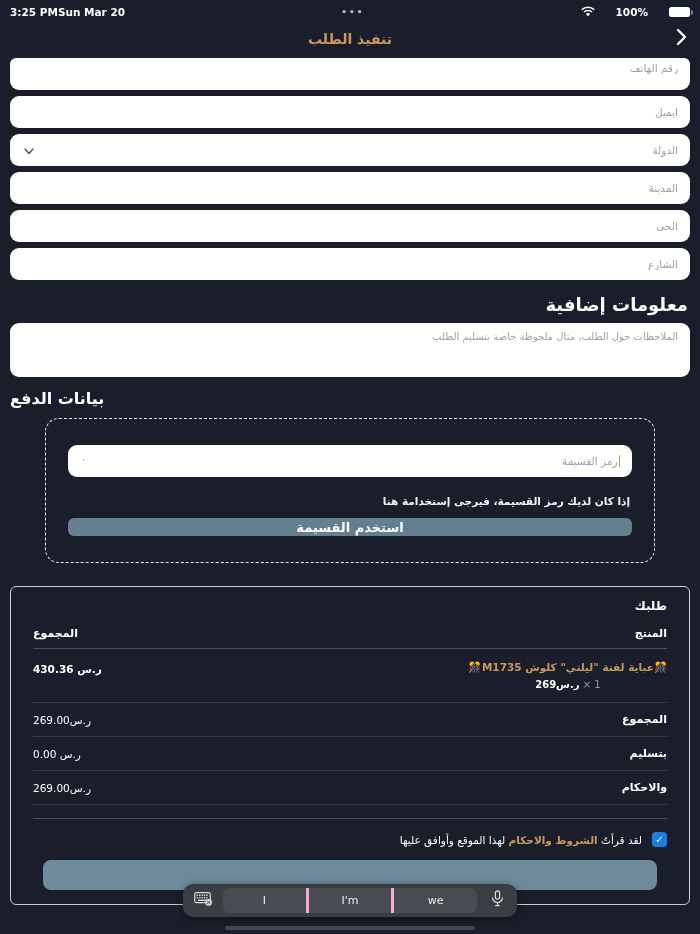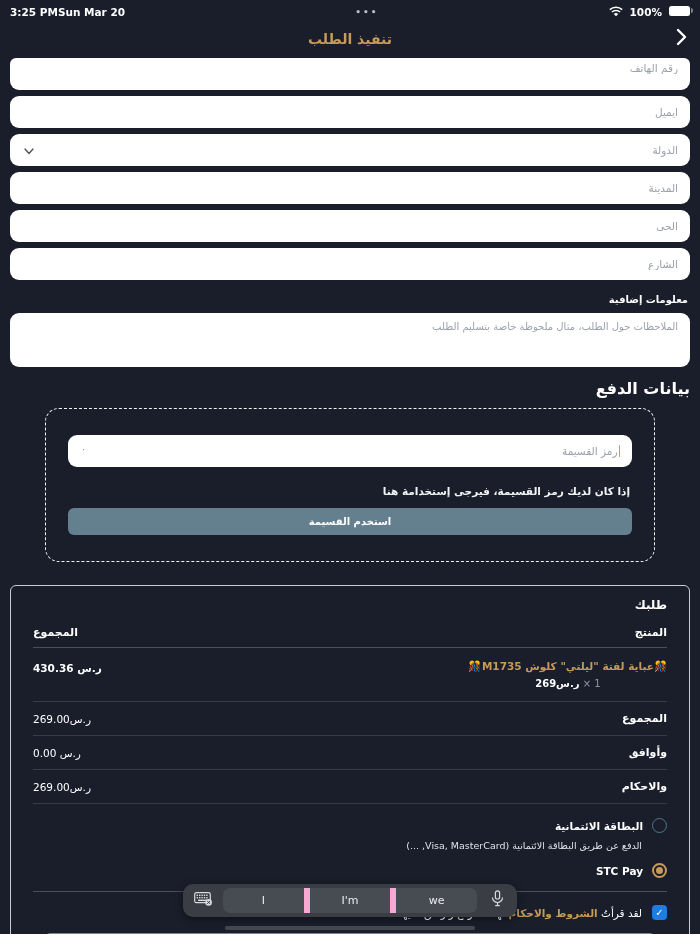--- a/index.html
+++ b/index.html
@@ -7,55 +7,55 @@
   body {
     width:700px; height:934px; overflow:hidden; position:relative;
     background:#1a1e2b; color:#fff;
     font-family:"DejaVu Sans", sans-serif;
   }
   
   .status { display:flex; justify-content:space-between; align-items:center;
     padding:4px 10px 0 10px; height:20px; font-size:10.5px; font-weight:bold; color:#fff; }
   .status-left { display:flex; }
   .status-center { color:#b9bdc4; font-size:9px; letter-spacing:2px; }
-  .status-right { display:flex; gap:7px; }
+  .status-right { display:flex; align-items:center; gap:21px; }
   .battery { width:21px; height:10px; background:#fff; border-radius:2.5px; position:relative; }
   .battery:after { content:""; position:absolute; right:-3px; top:2.5px; width:2px; height:5px;
     background:#7b7f87; border-radius:0 2px 2px 0; }
   
   .nav { position:relative; height:38px; display:flex; align-items:center; justify-content:center; }
   .nav-title { color:#c7995a; font-weight:bold; font-size:14px; }
   .nav-back { position:absolute; right:8px; top:8px; width:22px; height:22px; display:flex;
     align-items:center; justify-content:center; cursor:pointer; }
   
   .content { direction:rtl; padding:0 10px; }
   .field-input { display:block; width:100%; height:32px; border:none; border-radius:9px;
     padding:0 12px; margin:0 0 6px 0; font-family:"DejaVu Sans",sans-serif; font-size:10.5px;
     color:#333; direction:rtl; text-align:right; background:#fff; outline:none; }
   .field-input::placeholder { color:#9aa1ab; }
   .field-input.first { padding:3px 12px 15px 12px; border-radius:6px 6px 9px 9px; }
   .select-field { position:relative; background:#fff; border-radius:9px; height:32px;
     margin-bottom:6px; display:flex; align-items:center; padding:0 12px; font-size:10.5px;
     color:#9aa1ab; cursor:pointer; }
   .select-chevron { position:absolute; left:14px; top:11px; }
-  .section-heading { font-size:10px; font-weight:bold; margin:14px 2px 8px 2px; }
+  .section-heading { font-size:18px; font-weight:bold; margin:14px 2px 8px 2px; }
   .notes-area { display:block; width:100%; height:54px; resize:none; border:none;
     border-radius:9px; padding:8px 12px; font-family:"DejaVu Sans",sans-serif; font-size:10px;
     direction:rtl; text-align:right; background:#fff; color:#333; outline:none; }
   .notes-area::placeholder { color:#9aa1ab; }
-  .center-heading { text-align:right; font-size:16px; font-weight:bold; margin:12px 0 10px 0; }
+  .center-heading { text-align:left; font-size:16px; font-weight:bold; margin:12px 0 10px 0; }
   
   .coupon-box { border:1.5px dashed #f2f3f5; border-radius:14px; margin:0 35px; padding:26px 22px 26px 22px; }
   .coupon-input { position:relative; background:#fff; border-radius:9px; height:32px;
     display:flex; align-items:center; padding:0 12px; font-size:10.5px; color:#9aa1ab; cursor:text; }
   .caret { display:inline-block; width:1.5px; height:12px; background:#d79b3f; margin-left:1px; vertical-align:middle; }
   .coupon-dot { position:absolute; left:14px; top:9px; color:#8b9098; font-size:10px; }
   .coupon-help { font-size:10.5px; font-weight:bold; margin:18px 2px 0 0; color:#f2f3f5; }
-  .coupon-btn { margin-top:11px; height:27px; border-radius:6px; background:#64808f; color:#fff;
-    font-size:10px; font-weight:bold; display:flex; align-items:center; justify-content:center; cursor:pointer; }
+  .coupon-btn { margin-top:11px; height:18px; border-radius:6px; background:#64808f; color:#fff;
+    font-size:13px; font-weight:bold; display:flex; align-items:center; justify-content:center; cursor:pointer; }
   
   .order-box { border:1px solid #c9ccd2; border-radius:6px; margin:23px 0 0 0; padding:12px 22px 12px 22px; }
   .order-title { font-size:12px; font-weight:bold; }
   .order-cols { display:flex; justify-content:space-between; margin-top:14px; font-size:11px; font-weight:bold; }
   .divider { height:1px; background:rgba(255,255,255,0.22); margin-top:8px; }
   .row-divider { border-bottom:1px solid rgba(255,255,255,0.13); }
   .item-row { display:flex; justify-content:space-between; padding:12px 0 12px 0; }
   .item-name { color:#c7995a; font-weight:bold; font-size:10.5px; }
   .item-qty { margin-top:5px; font-size:10px; color:#9097a1;text-align:center; }
   .item-qty .unit { color:#fff; font-weight:bold; }
@@ -81,21 +81,21 @@
   .terms-link { color:#c7995a; font-weight:bold; cursor:pointer; }
   .submit-btn { margin:13px 10px 2px 10px; height:30px; border-radius:8px; background:#6d8b9b; cursor:pointer; }
   
   .kb-bar { position:absolute; left:183px; top:884px; width:334px; height:33px;
     background:#3a3e44; border-radius:10px; display:flex; align-items:center;
     padding:0 6px; gap:6px; box-shadow:0 2px 8px rgba(0,0,0,0.45); direction:ltr; }
   .kb-icon-btn { width:28px; height:25px; display:flex; align-items:center; justify-content:center; cursor:pointer; }
   .kb-suggest { flex:1; height:25px; background:#474b52; border-radius:7px; display:flex; align-items:stretch; overflow:hidden; }
   .kb-cell { flex:1; display:flex; align-items:center; justify-content:center;
     color:#ececee; font-size:11px; cursor:pointer; }
-  .kb-cell + .kb-cell { border-left:6px solid #f9a8d4; }
+  .kb-cell + .kb-cell { border-left:3px solid #f9a8d4; }
   .home-indicator { position:absolute; left:225px; bottom:4px; width:250px; height:4.5px;
     border-radius:3px; background:#44484e; cursor:grab; }
 </style>
 </head>
 <body>
 
 <div class="status">
   <div class="status-left">
     <span>3:25 PM</span>
     <span>Sun Mar 20</span>
@@ -175,43 +175,28 @@
         </div>
       </div>
       <div class="item-total money">430.36 ر.س</div>
     </div>
 
     <div class="total-row row-divider">
       <span class="total-label">المجموع</span>
       <span class="total-value money">269.00ر.س</span>
     </div>
     <div class="total-row row-divider">
-      <span class="total-label">وأوافق</span>
+      <span class="total-label">بتسليم</span>
       <span class="total-value money">0.00 ر.س</span>
     </div>
     <div class="total-row row-divider">
       <span class="total-label">والاحكام</span>
       <span class="total-value money">269.00ر.س</span>
     </div>
 
-    <div class="pm-section">
-      <div class="pm-row">
-        <span class="radio">
-            <span class="dot"></span>
-          </span>
-        <span class="pm-label">البطاقة الائتمانية</span>
-      </div>
-      <div class="pm-desc">الدفع عن طريق البطاقة الائتمانية (Visa, MasterCard, ...)</div>
-      <div class="pm-row">
-        <span class="radio selected">
-            <span class="dot"></span>
-          </span>
-        <span class="pm-label">STC Pay</span>
-      </div>
-    </div>
 
     <div class="divider" style="margin-top:13px;"></div>
 
     <div class="terms-row">
       <span class="checkbox">
         <span>✓</span>
       </span>
       <span class="terms-text">
         <span>لقد قرأتُ </span><span class="terms-link">الشروط والاحكام</span><span> لهذا الموقع وأوافق عليها</span>
       </span>

